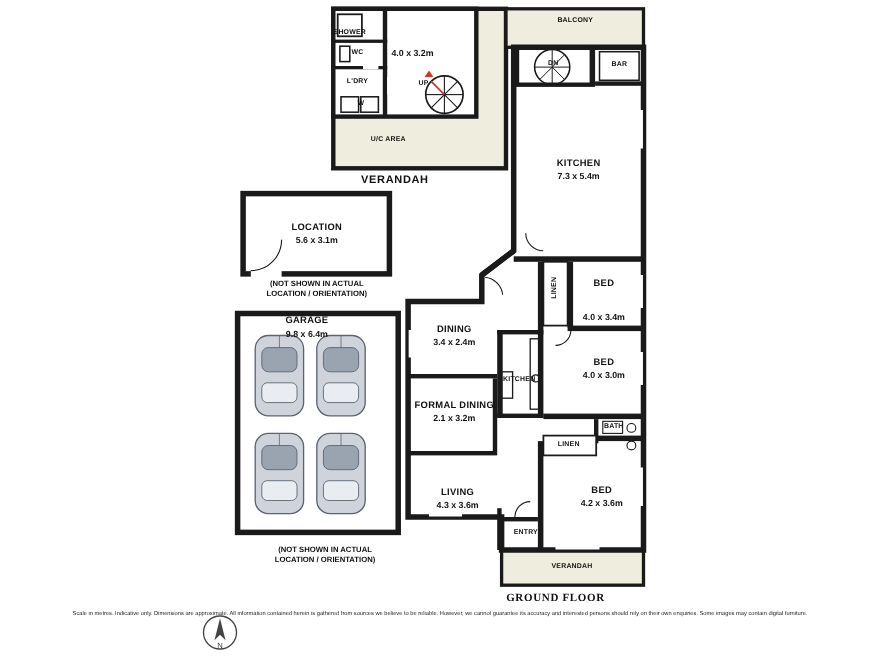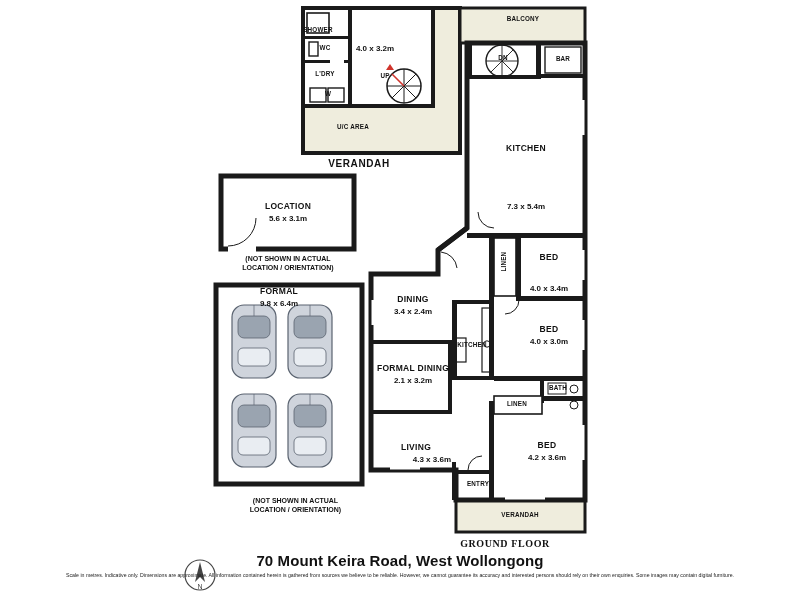--- a/index.html
+++ b/index.html
@@ -256,30 +256,30 @@
 <div class="lbl tiny" style="left:320px; top:90px; width:16px;">W</div>
 <div class="lbl tiny" style="left:376px; top:72px; width:18px;">UP</div>
 <div class="lbl tiny" style="left:308px; top:123px; width:90px;">U/C AREA</div>
 <div class="lbl section-title" style="left:294px; top:158px; width:130px;">VERANDAH</div>
 
 <div class="lbl room-name" style="left:233px; top:202px; width:110px;">LOCATION</div>
 <div class="lbl room-dim" style="left:233px; top:214px; width:110px;">5.6 x 3.1m</div>
 <div class="lbl note" style="left:213px; top:255px; width:150px;">(NOT SHOWN IN ACTUAL
 LOCATION / ORIENTATION)</div>
 
-<div class="lbl room-name" style="left:224px; top:287px; width:110px;">FORMAL</div>
+<div class="lbl room-name" style="left:224px; top:287px; width:110px;">GARAGE</div>
 <div class="lbl room-dim" style="left:224px; top:299px; width:110px;">9.8 x 6.4m</div>
 <div class="lbl note" style="left:208px; top:497px; width:175px;">(NOT SHOWN IN ACTUAL
 LOCATION / ORIENTATION)</div>
 
 <div class="lbl tiny" style="left:481px; top:15px; width:84px;">BALCONY</div>
 <div class="lbl tiny" style="left:492px; top:54px; width:22px;">DN</div>
 <div class="lbl tiny" style="left:548px; top:55px; width:30px;">BAR</div>
 <div class="lbl room-name" style="left:478px; top:144px; width:96px;">KITCHEN</div>
-<div class="lbl room-dim" style="left:478px; top:156px; width:96px;margin-top:46px;">7.3 x 5.4m</div>
+<div class="lbl room-dim" style="left:478px; top:156px; width:96px;">7.3 x 5.4m</div>
 
 <div class="lbl tiny vert" style="left:481px; top:258px; width:46px;">LINEN</div>
 <div class="lbl room-name" style="left:512px; top:253px; width:74px;">BED</div>
 <div class="lbl room-dim" style="left:512px; top:265px; width:74px;margin-top:19px;">4.0 x 3.4m</div>
 
 <div class="lbl room-name" style="left:512px; top:325px; width:74px;">BED</div>
 <div class="lbl room-dim" style="left:512px; top:337px; width:74px;">4.0 x 3.0m</div>
 
 <div class="lbl tiny" style="left:540px; top:384px; width:36px;">BATH</div>
 <div class="lbl tiny" style="left:496px; top:400px; width:42px;">LINEN</div>
@@ -289,30 +289,29 @@
 
 <div class="lbl room-name" style="left:378px; top:295px; width:70px;">DINING</div>
 <div class="lbl room-dim" style="left:378px; top:307px; width:70px;">3.4 x 2.4m</div>
 
 <div class="lbl tiny" style="left:450px; top:341px; width:44px;">KITCHEN</div>
 
 <div class="lbl room-name" style="left:376px; top:364px; width:74px;">FORMAL DINING</div>
 <div class="lbl room-dim" style="left:376px; top:376px; width:74px;">2.1 x 3.2m</div>
 
 <div class="lbl room-name" style="left:381px; top:443px; width:70px;">LIVING</div>
-<div class="lbl room-dim" style="left:381px; top:455px; width:70px;text-align:right;">4.3 x 3.6m</div>
+<div class="lbl room-dim" style="left:381px; top:455px; width:70px;">4.3 x 3.6m</div>
 
 <div class="lbl tiny" style="left:460px; top:480px; width:36px;">ENTRY</div>
 <div class="lbl tiny" style="left:480px; top:511px; width:80px;">VERANDAH</div>
 
 <div class="lbl section-title" style="left:425px; top:538px; width:160px;font-family:Liberation Serif, serif;">GROUND FLOOR</div>
 
 <svg id="compass" viewBox="0 0 34 34">
   <circle cx="17" cy="17" r="15" fill="none" stroke="#444" stroke-width="1.2"></circle>
   <path d="M17 4 L22 24 L17 19 L12 24 Z" fill="#444"></path>
   <text x="17" y="31" font-size="7" text-anchor="middle" fill="#444" font-family="Liberation Sans, sans-serif">N</text>
 </svg>
 
 <div id="footer">
-  <div id="addr">70 Mount Keira Road, West Wollongong</div>
   <div id="scale-note">Scale in metres. Indicative only. Dimensions are approximate. All information contained herein is gathered from sources
 we believe to be reliable. However, we cannot guarantee its accuracy and interested persons should rely on their own enquiries. Some images may contain digital furniture.</div>
 </div>
 
 </body></html>

